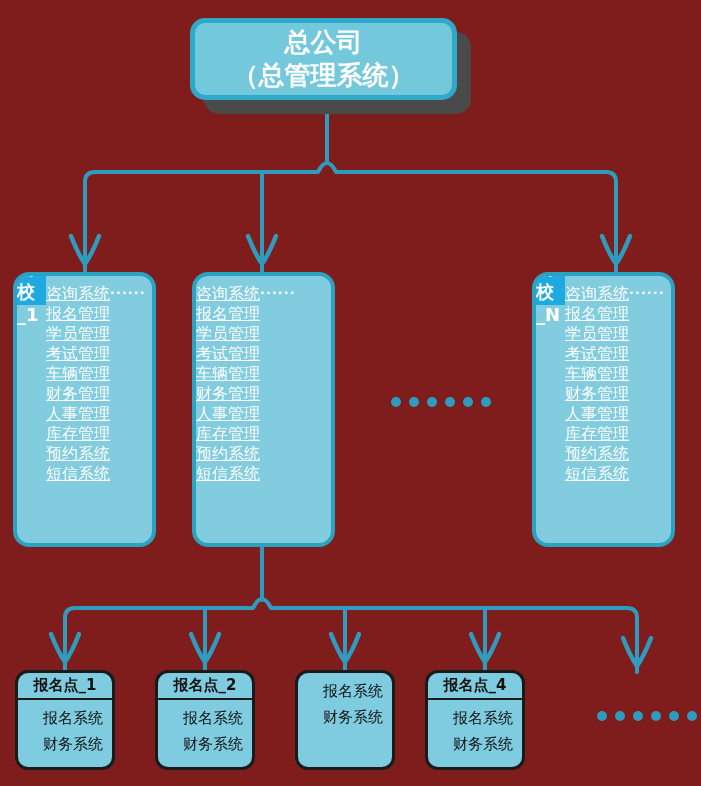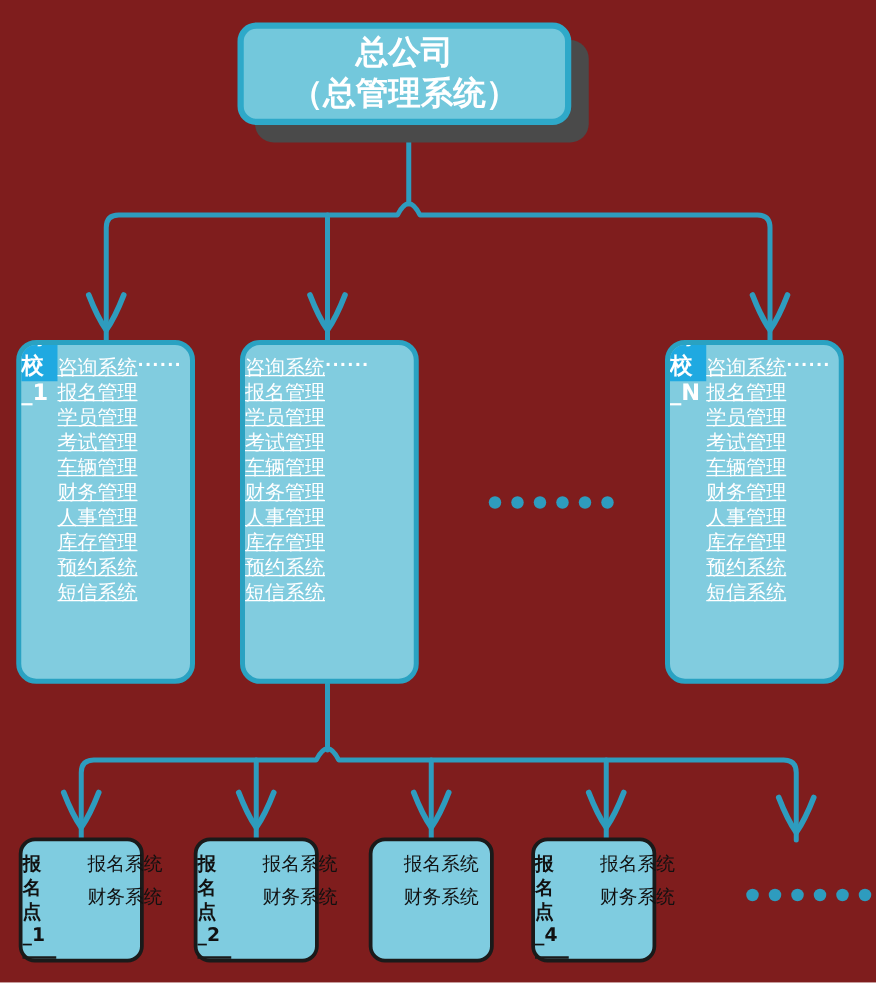--- a/index.html
+++ b/index.html
@@ -44,21 +44,21 @@
   .school-body{padding-top:8px;text-align:center;}
   .school-body .list-line{color:var(--text-light);font-size:16px;line-height:20px;white-space:nowrap;text-decoration:underline;}
   .school-more{color:var(--text-light);font-size:13px;letter-spacing:1px;text-align:center;margin-top:6px;font-weight:bold;}
 
   
   .point-box{
     position:absolute;top:670px;width:100px;height:100px;
     border:3px solid var(--point-border);
     border-radius:13px;
     background:var(--point-fill);
-    z-index:2;display:flex;flex-direction:row;
+    z-index:2;display:flex;flex-direction:column;
   }
   .point-header{
     flex:0 0 27px;display:flex;align-items:center;justify-content:center;
     color:var(--text-dark);font-weight:bold;font-size:15px;
     border-bottom:2px solid var(--point-border);
   }
   .point-body{padding-top:5px;text-align:left;padding-left:25px;}
   .point-body .list-line{color:var(--text-dark);font-size:15px;line-height:26px;white-space:nowrap;}
 
   

